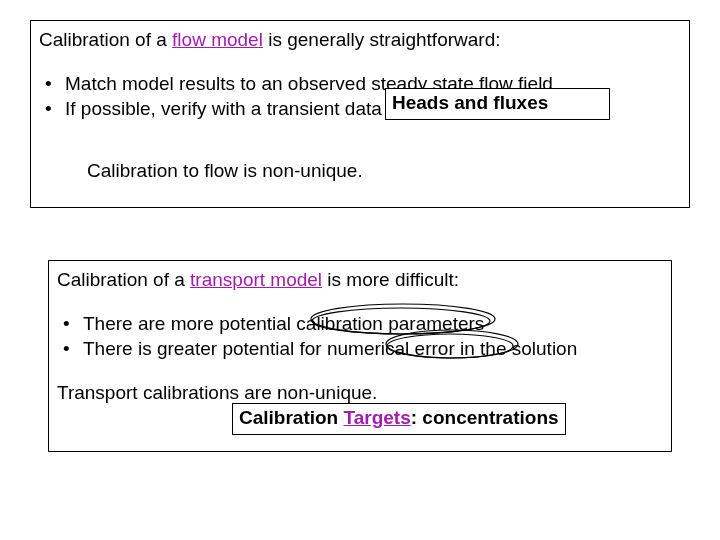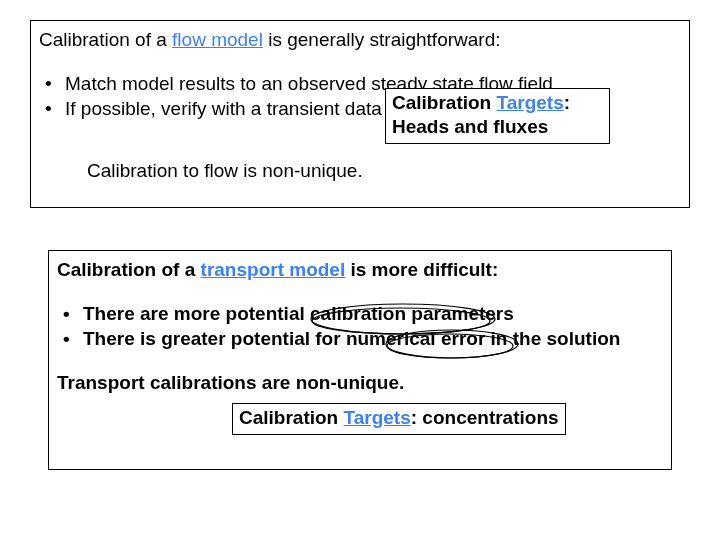--- a/index.html
+++ b/index.html
@@ -14,21 +14,21 @@
     position: relative;
   }
   .bordered-box {
     position: absolute;
     border: 1px solid #000;
     box-sizing: border-box;
     background: transparent;
     padding: 6px 8px 6px 8px;
   }
   .line { line-height: 1.35; }
-  .highlight { color: #3b82f6; }
+  .highlight { color: #a21caf; }
   .underline { text-decoration: underline; }
   ul.bul {
     list-style: none;
     padding: 0;
     margin: 4px 0 0 0;
   }
   ul.bul > li {
     position: relative;
     padding-left: 26px;
     line-height: 1.35;
@@ -76,27 +76,24 @@
     <li>Match model results to an observed steady state flow field</li>
     <li>If possible, verify with a transient data set</li>
   </ul>
 
   <div style="height:26px;"></div>
 
   <div class="para" style="margin-top:10px;margin-left:48px;">Calibration to flow is non-unique.</div>
 </div>
 
 <div class="callout" style="left:385px; top:88px; width:225px;">
-  <div>
-    <span>Calibration </span><span class="highlight underline">Targets</span><span>:</span>
-  </div>
   <div>Heads and fluxes</div>
 </div>
 
-<div class="bordered-box" style="left:48px; top:250px; width:624px; height:220px;font-weight:bold;">
+<div class="bordered-box" style="left:48px; top:260px; width:624px; height:192px;">
 
   <div class="line">
     <span>Calibration of a </span><span class="highlight underline">transport model</span><span> is more difficult:</span>
   </div>
 
   <ul class="bul" style="margin-top:18px;">
     <li>There are more potential calibration parameters</li>
     <li>There is greater potential for numerical error in the solution</li>
   </ul>
 

